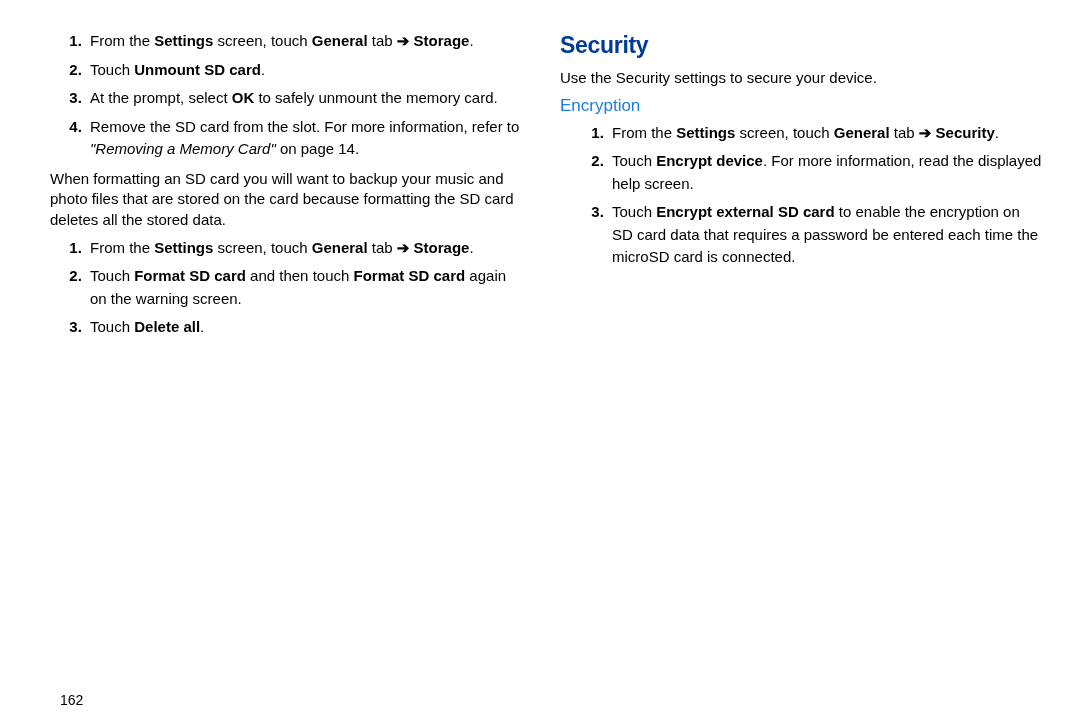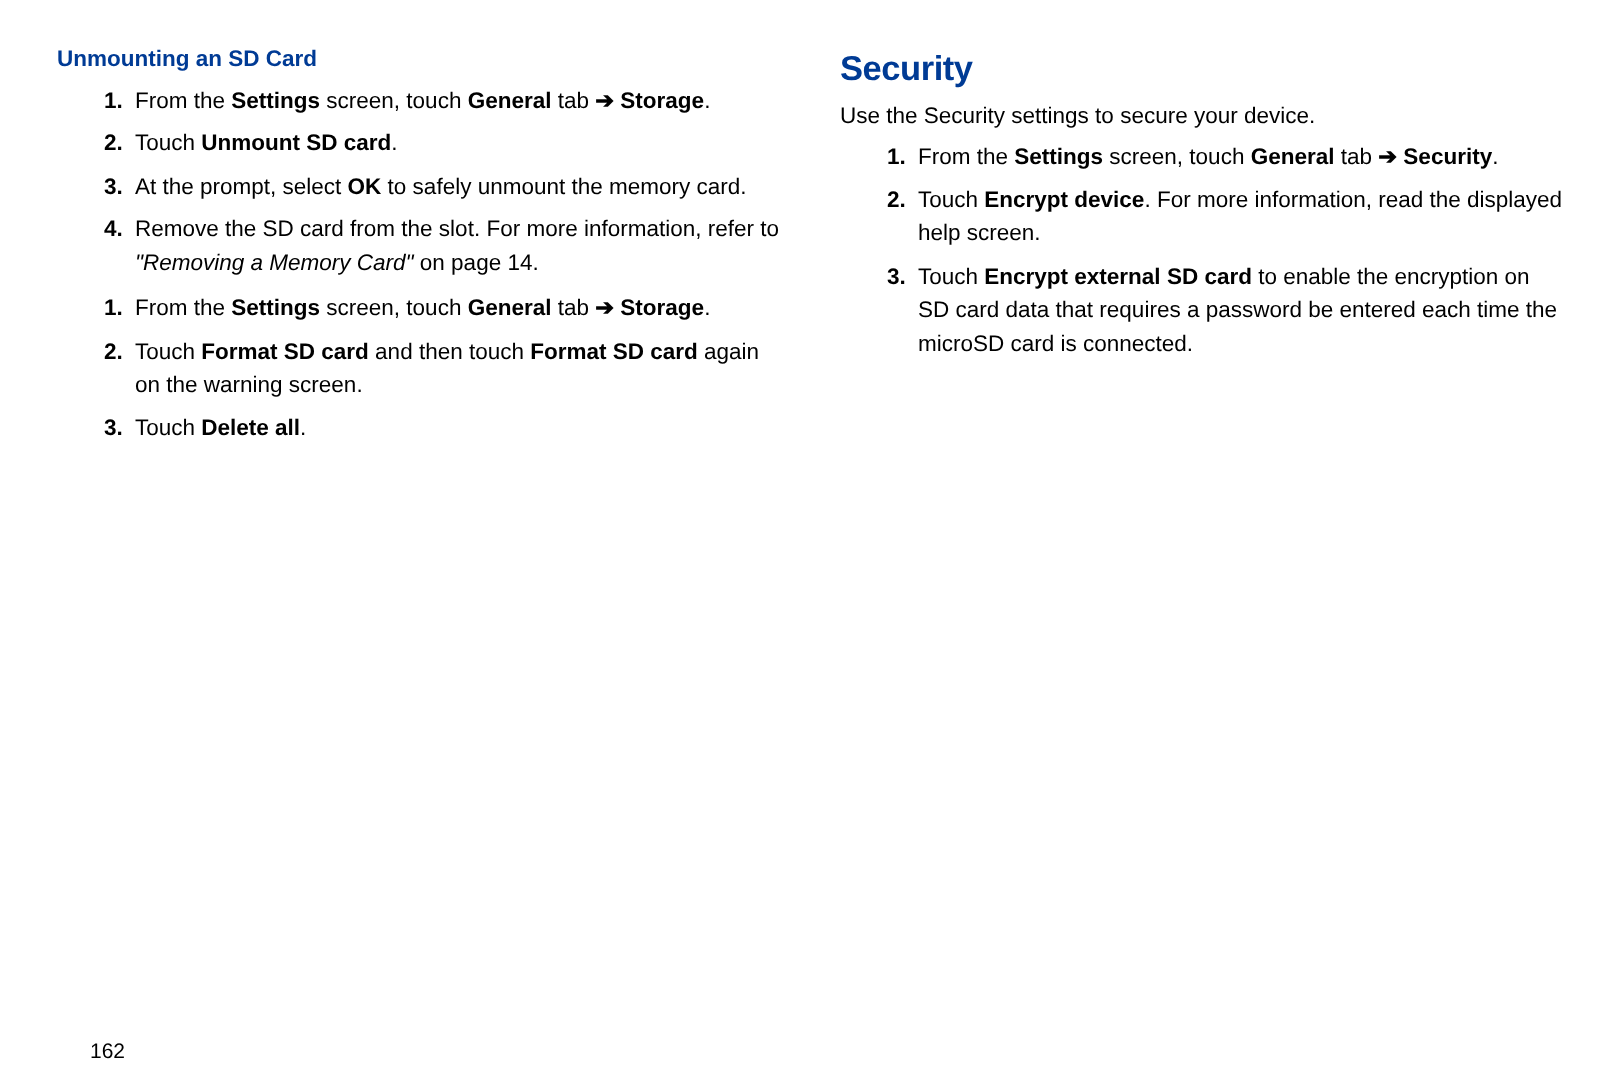--- a/index.html
+++ b/index.html
@@ -32,56 +32,57 @@
   .tip-hang { padding-left: 34px; text-indent: -34px; }
   .para-indent { padding-left: 12px; }
   .page-num { position: absolute; bottom: 12px; left: 60px; font-size: 14px; }
 </style>
 </head>
 <body>
 
 <div class="cols">
   <div class="col">
 
-    <p class="h-blue-bold">Unmounting an SD Card</p>
     <ol>
       <li>
         <span>From the </span><span class="bold">Settings</span><span> screen, touch </span><span class="bold">General</span><span> tab </span><span class="arrow">➔</span><span class="bold"> Storage</span><span>.</span>
       </li>
       <li>
         <span>Touch </span><span class="bold">Unmount SD card</span><span>.</span>
       </li>
       <li>
         <span>At the prompt, select </span><span class="bold">OK</span><span> to safely unmount the memory card.</span>
       </li>
       <li>
         <span>Remove the SD card from the slot. For more information, refer to </span><span class="italic">"Removing a Memory Card"</span><span> on page 14.</span>
       </li>
     </ol>
 
 
+    <p class="para-indent">When formatting an SD card you will want to backup your music and photo files that are stored on the card because formatting the SD card deletes all the stored data.</p>
     <ol>
       <li>
         <span>From the </span><span class="bold">Settings</span><span> screen, touch </span><span class="bold">General</span><span> tab </span><span class="arrow">➔</span><span class="bold"> Storage</span><span>.</span>
       </li>
       <li>
         <span>Touch </span><span class="bold">Format SD card</span><span> and then touch </span><span class="bold">Format SD card</span><span> again on the warning screen.</span>
       </li>
       <li>
         <span>Touch </span><span class="bold">Delete all</span><span>.</span>
       </li>
     </ol>
 
   </div>
 
   <div class="col">
 
     <p class="h-security">Security</p>
     <p>Use the Security settings to secure your device.</p>
 
+    <p class="h-blue-light">Encryption</p>
     <ol>
       <li>
         <span>From the </span><span class="bold">Settings</span><span> screen, touch </span><span class="bold">General</span><span> tab </span><span class="arrow">➔</span><span class="bold"> Security</span><span>.</span>
       </li>
       <li>
         <span>Touch </span><span class="bold">Encrypt device</span><span>. For more information, read the displayed help screen.</span>
       </li>
       <li>
         <span>Touch </span><span class="bold">Encrypt external SD card</span><span> to enable the encryption on SD card data that requires a password be entered each time the microSD card is connected.</span>
       </li>

